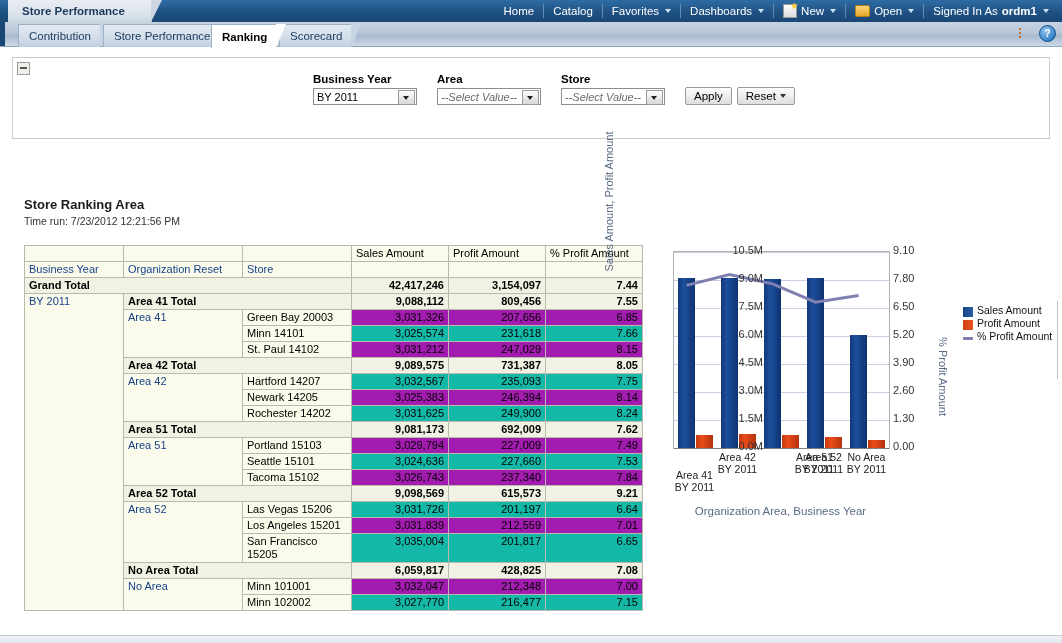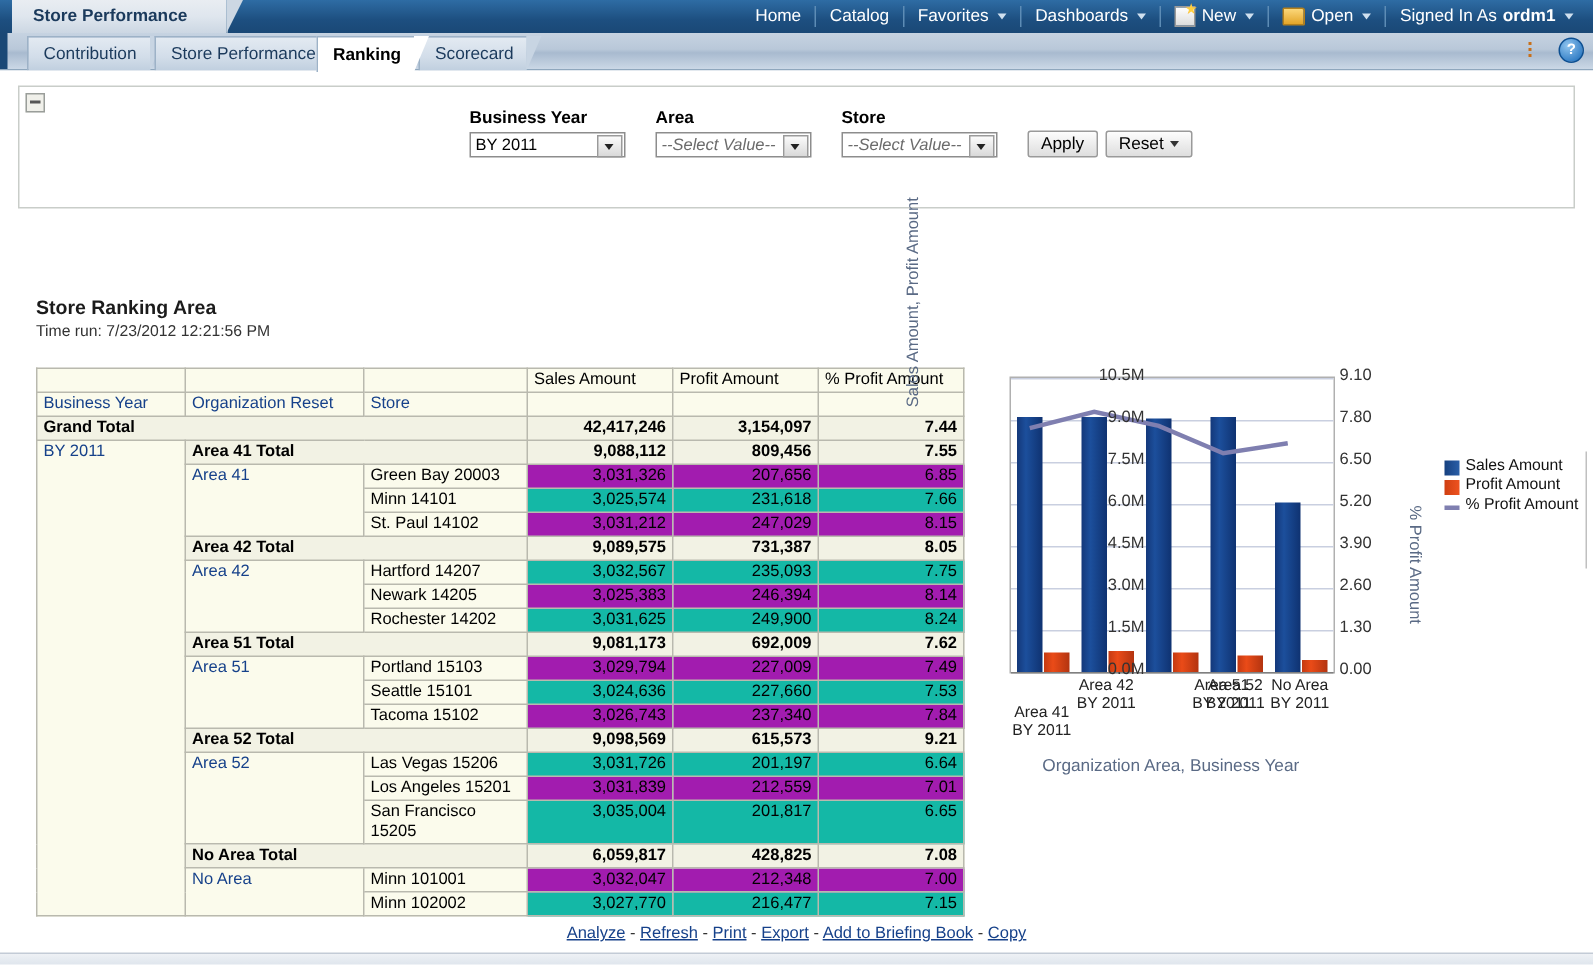--- a/index.html
+++ b/index.html
@@ -515,28 +515,15 @@
           <span class="swatch sw-profit"></span>
           <span class="ltxt">Profit Amount</span>
         </div>
         <div class="lrow">
           <span class="swatch sw-line"></span>
           <span class="ltxt">% Profit Amount</span>
         </div>
       </div>
     </div>
 
-    <div class="footlinks">
-      <a>Analyze</a>
-      <span class="footsep">-</span>
-      <a>Refresh</a>
-      <span class="footsep">-</span>
-      <a>Print</a>
-      <span class="footsep">-</span>
-      <a>Export</a>
-      <span class="footsep">-</span>
-      <a>Add to Briefing Book</a>
-      <span class="footsep">-</span>
-      <a>Copy</a>
-    </div>
     <div class="botbar"></div>
   </div>
 </div>
 
 </body></html>

